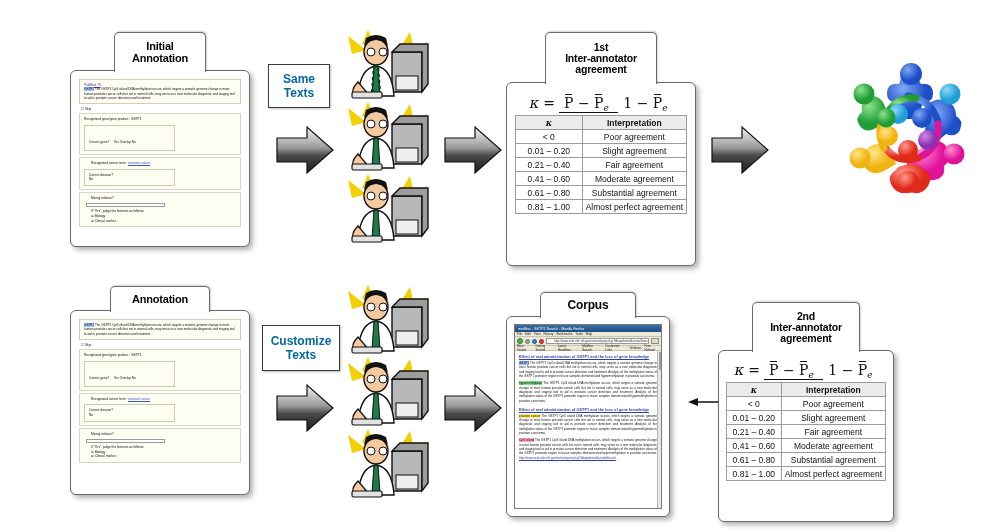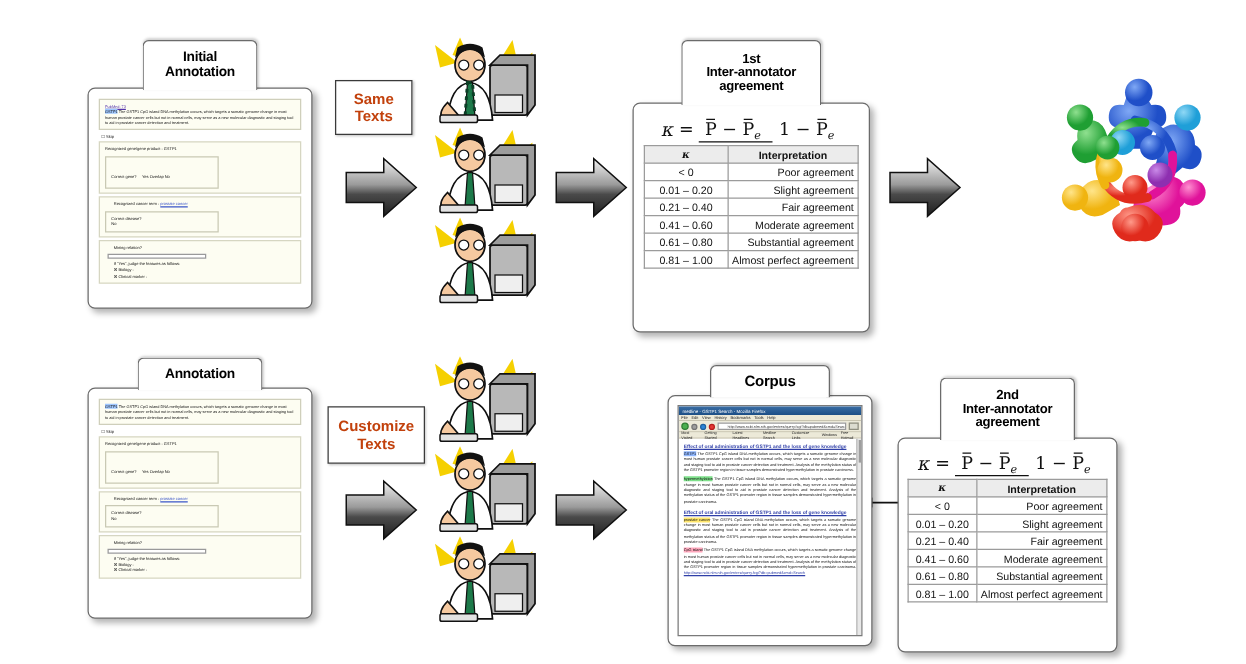--- a/index.html
+++ b/index.html
@@ -52,21 +52,21 @@
   }
   .fp-input {
     display:block; height: 4px; width: 52%;
     border: 1px solid #9a9a9a; background:#fff; margin: 2px 0 2px 2px;
   }
   .fp-indent { margin-left: 7px; }
 
   
   .redbox {
     position: absolute; background: #fff; border: 1px solid #3a3a3a;
-    color: #c2410c; font-weight: bold; text-align: center;
+    color: #0369a1; font-weight: bold; text-align: center;
     display: flex; align-items: center; justify-content: center;
     line-height: 1.2; box-shadow: 1px 1px 2px rgba(0,0,0,.25);
   }
 
   
   .arrow { position: absolute; }
   .arrow svg { display: block; width: 100%; height: 100%; }
 
   
   .annot { position: absolute; }
@@ -90,21 +90,21 @@
   }
   .sub { font-size: 9px; vertical-align: -3px; font-style: italic; }
 
   table.kappa { border-collapse: collapse; width: 100%; }
   table.kappa th, table.kappa td {
     border: 1px solid #9b9b9b; font-size: 8.5px; padding: 1.5px 3px;
     color: #111; white-space: nowrap;
   }
   table.kappa th { background: #ececec; font-weight: bold; text-align: center; }
   table.kappa td.rng { text-align: center; width: 42%; }
-  table.kappa td.int { text-align: right; }
+  table.kappa td.int { text-align: center; }
   table.kappa th.kcol { font-style: italic; font-family:"DejaVu Serif",serif; }
 
   
   .browser { position: absolute; background:#fff; border:1px solid #7a7a7a; overflow:hidden; }
   .bw-title {
     height: 7px; background: linear-gradient(#3a6ea5,#1c4e86);
     color:#fff; font-size:3.6px; padding:1px 3px; display:flex; align-items:center;
   }
   .bw-menu { height:5px; background:#ece9d8; border-bottom:1px solid #c8c4b0;
     font-size:3.2px; color:#222; display:flex; align-items:center; gap:3px; padding-left:2px;}
@@ -560,21 +560,21 @@
         <stop offset="0" stop-color="#f2f2f2"></stop>
             <stop offset="0.45" stop-color="#9a9a9a"></stop>
         <stop offset="0.62" stop-color="#4a4a4a"></stop>
             <stop offset="1" stop-color="#1e1e1e"></stop>
       </linearGradient>
         </defs>
       <polygon points="2,13 32,13 32,2 58,25 32,48 32,37 2,37" fill="url(#ag5)" stroke="#111" stroke-width="1.2"></polygon>
     </svg>
   </div>
 
-  <div class="folder" style="left:506px; top:292px; width:164px; height:225px;margin-left:28px;">
+  <div class="folder" style="left:506px; top:292px; width:164px; height:225px;">
     <div class="tab" style="width:96px; height:26px;">
       <span style="font-size:12px;">Corpus</span>
     </div>
     <div class="body" style="top:24px; height:201px; padding:7px;">
       <div class="browser" style="position:relative; width:100%; height:100%;">
         <div class="bw-title">
           <span>medline - GSTP1 Search - Mozilla Firefox</span>
         </div>
         <div class="bw-menu">
           <span>File</span>

